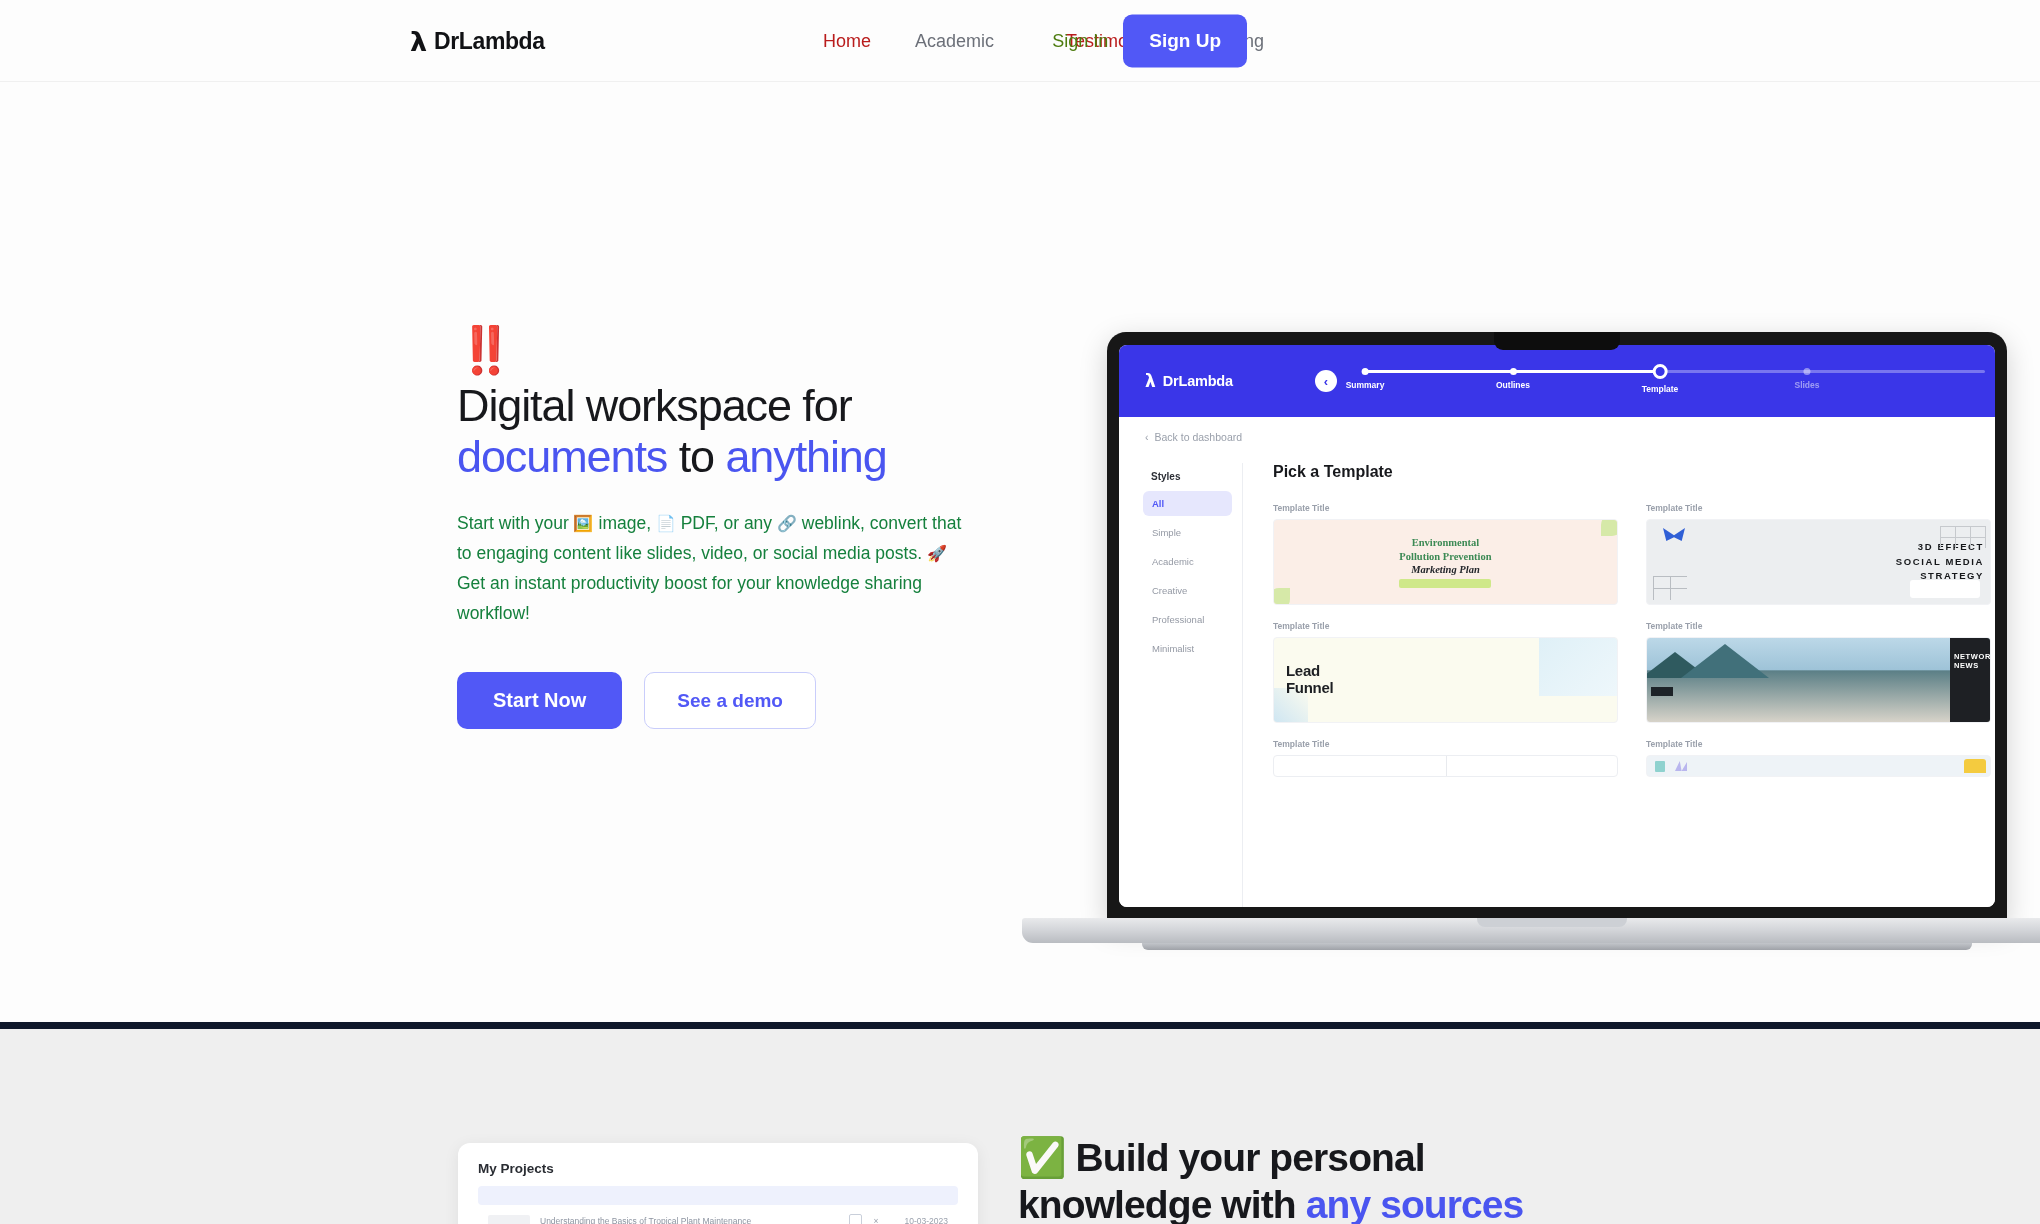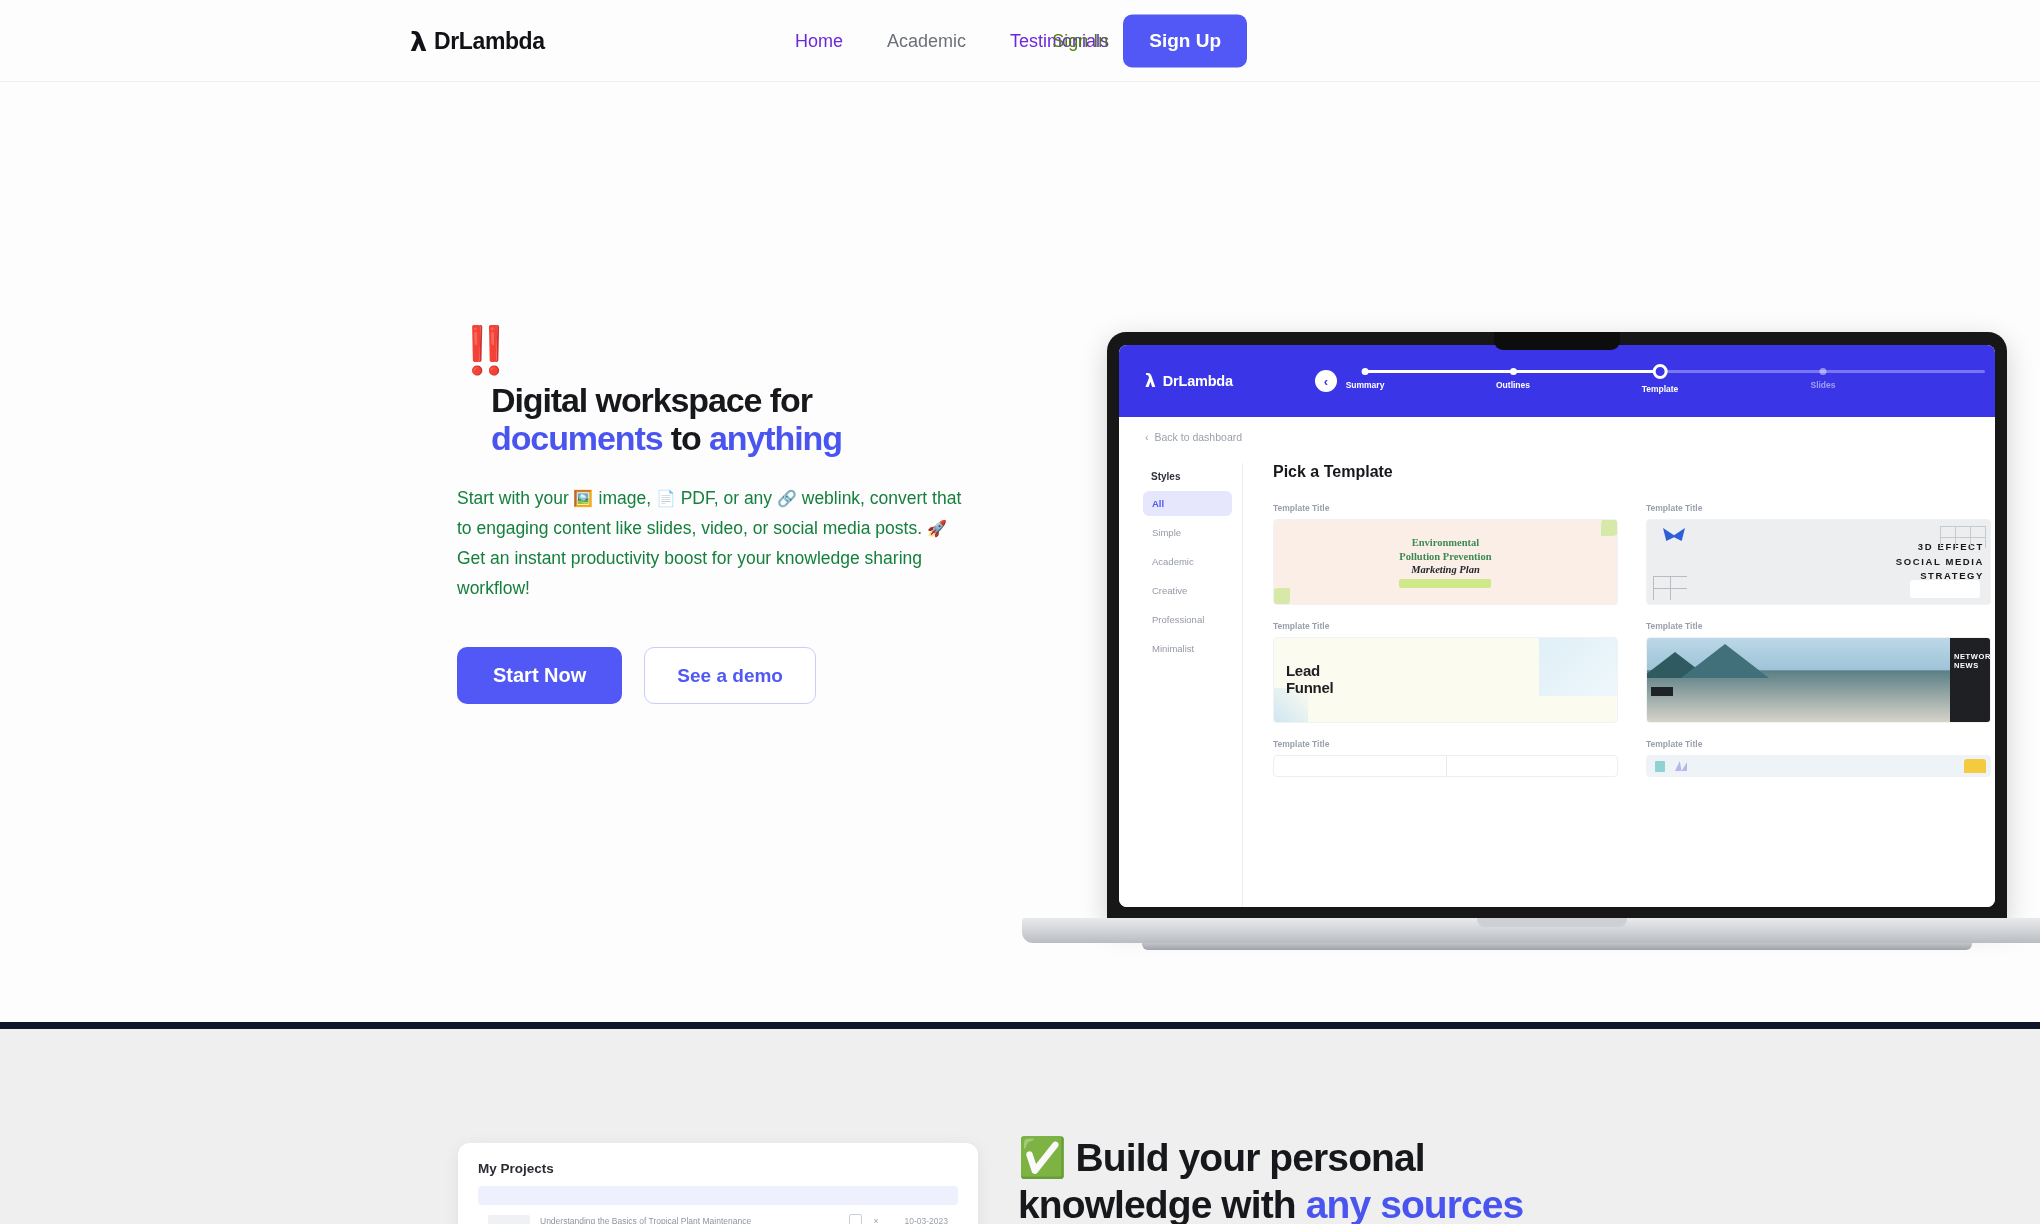--- a/index.html
+++ b/index.html
@@ -34,21 +34,21 @@
     font-size:23px; font-weight:700; color:#111215; letter-spacing:-.4px;
   }
   #main-nav{
     position:absolute; left:795px; top:50%; transform:translateY(-50%);
     display:flex; align-items:center; gap:44px;
   }
   #main-nav a{
     font-size:18px; font-weight:500; color:#6c7079; text-decoration:none;
     white-space:nowrap;
   }
-  #main-nav a.active{ color:#6d28d9; }
+  #main-nav a.active{ color:#b91c1c;margin-left:28px; }
   #header-actions{
     position:absolute; right:793px; top:50%; transform:translateY(-50%);
     display:flex; align-items:center; gap:14px;
   }
   #signin-link{
     font-size:18px; font-weight:500; color:#4d7c0f; text-decoration:none;
     padding:4px 1px; white-space:nowrap;
   }
   #signup-button{
     background:#5158f6; color:#fff; border:none; border-radius:9px;
@@ -62,23 +62,22 @@
     position:absolute; top:82px; left:0; width:2040px; height:940px;
     background:#fdfdfd;
   }
   #hero-copy{ position:absolute; left:457px; top:245px; width:540px; }
   #hero-emoji{
     font-size:46px; line-height:1; display:block; margin-bottom:6px;
     height:48px; color:#f0c27a;
     font-family:"DejaVu Sans", sans-serif;
   }
   #hero-title{
-    font-size:34px; line-height:1.13; font-weight:700; color:#17181c;
+    font-size:45px; line-height:1.13; font-weight:400; color:#17181c;
     letter-spacing:-1.1px;
-    margin-left:34px;
   }
   #hero-title .blue{ color:#4a55f0; }
   #hero-desc{
     margin-top:25px; font-size:17.5px; line-height:1.72; color:#15803d;
     width:510px;
   }
   #hero-desc .em{ font-family:"DejaVu Sans", sans-serif; font-size:16px; }
   #hero-buttons{ margin-top:44px; display:flex; gap:22px; }
   #start-now-button{
     background:#5158f6; color:#fff; border:none; border-radius:10px;
@@ -376,21 +375,21 @@
               <div class="lbl">Summary</div>
             </div>
             <div class="step" style="left:158px">
               <div class="dot"></div>
               <div class="lbl">Outlines</div>
             </div>
             <div class="step active" style="left:305px">
               <div class="dot"></div>
               <div class="lbl">Template</div>
             </div>
-            <div class="step dim" style="left:468px">
+            <div class="step dim" style="left:452px">
               <div class="dot"></div>
               <div class="lbl">Slides</div>
             </div>
           </div>
         </div>
 
         <div id="app-body">
           <div id="app-back-row">
             <span>‹</span>
             <span>Back to dashboard</span>

